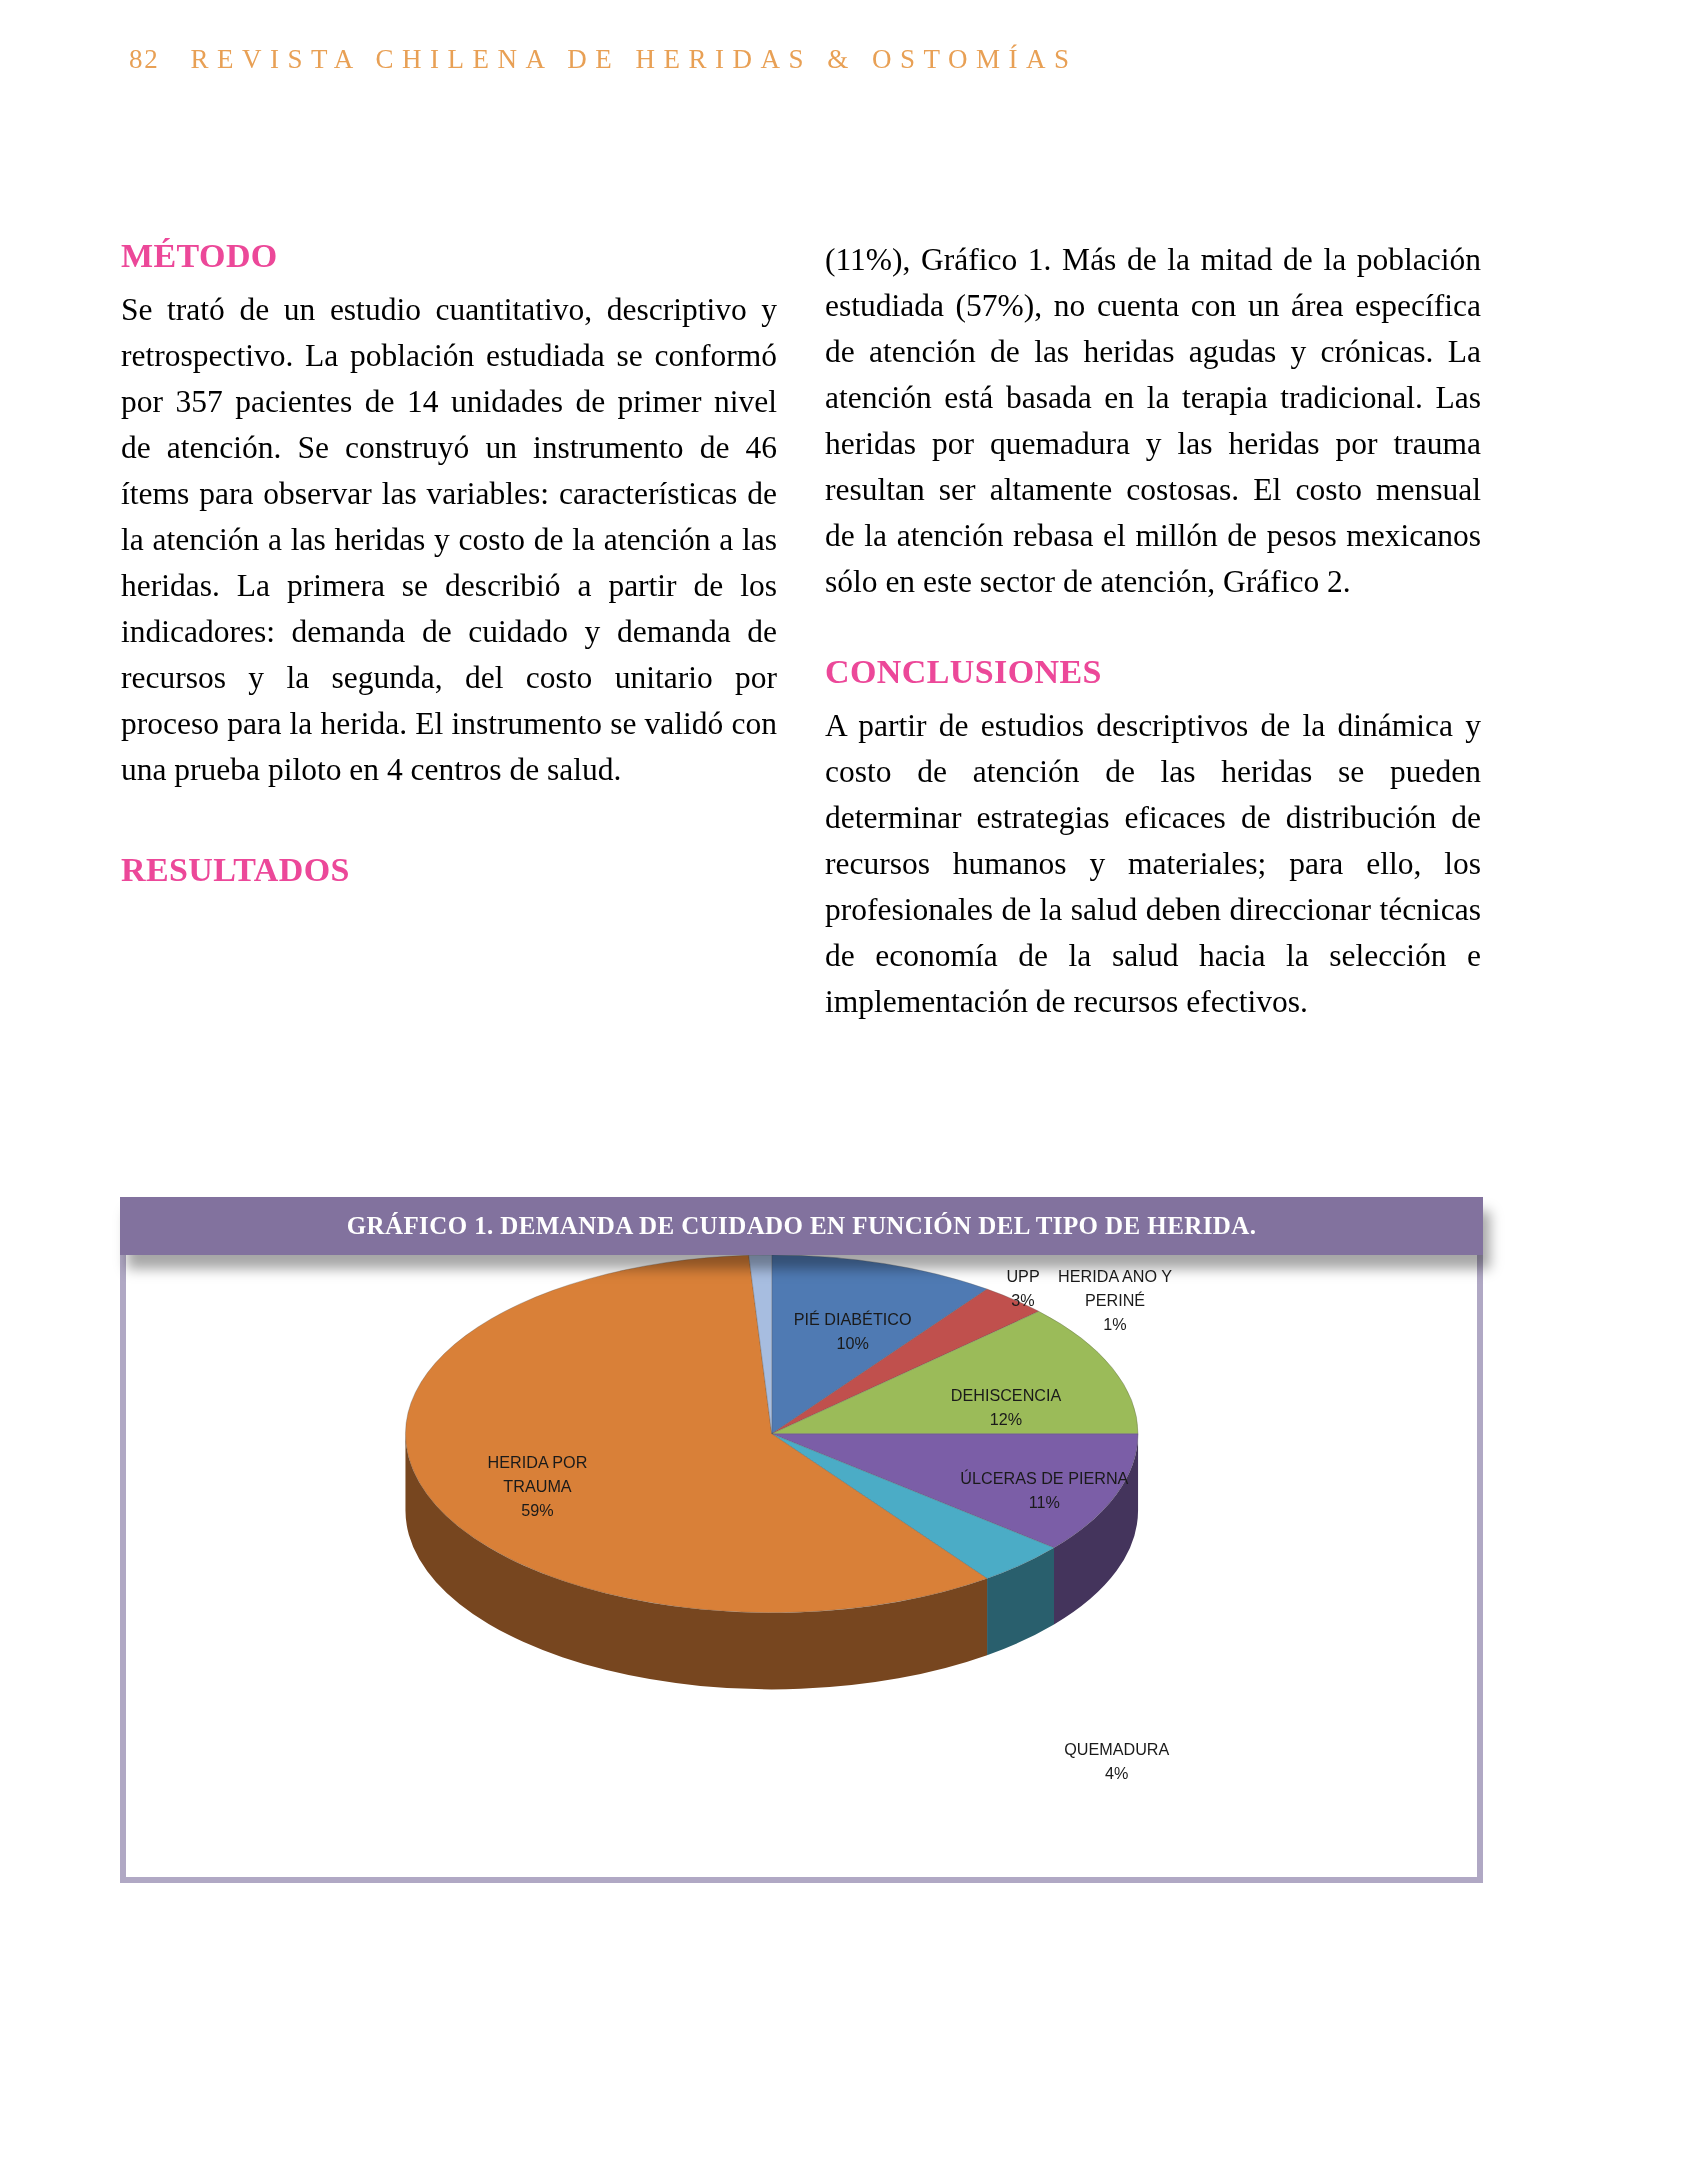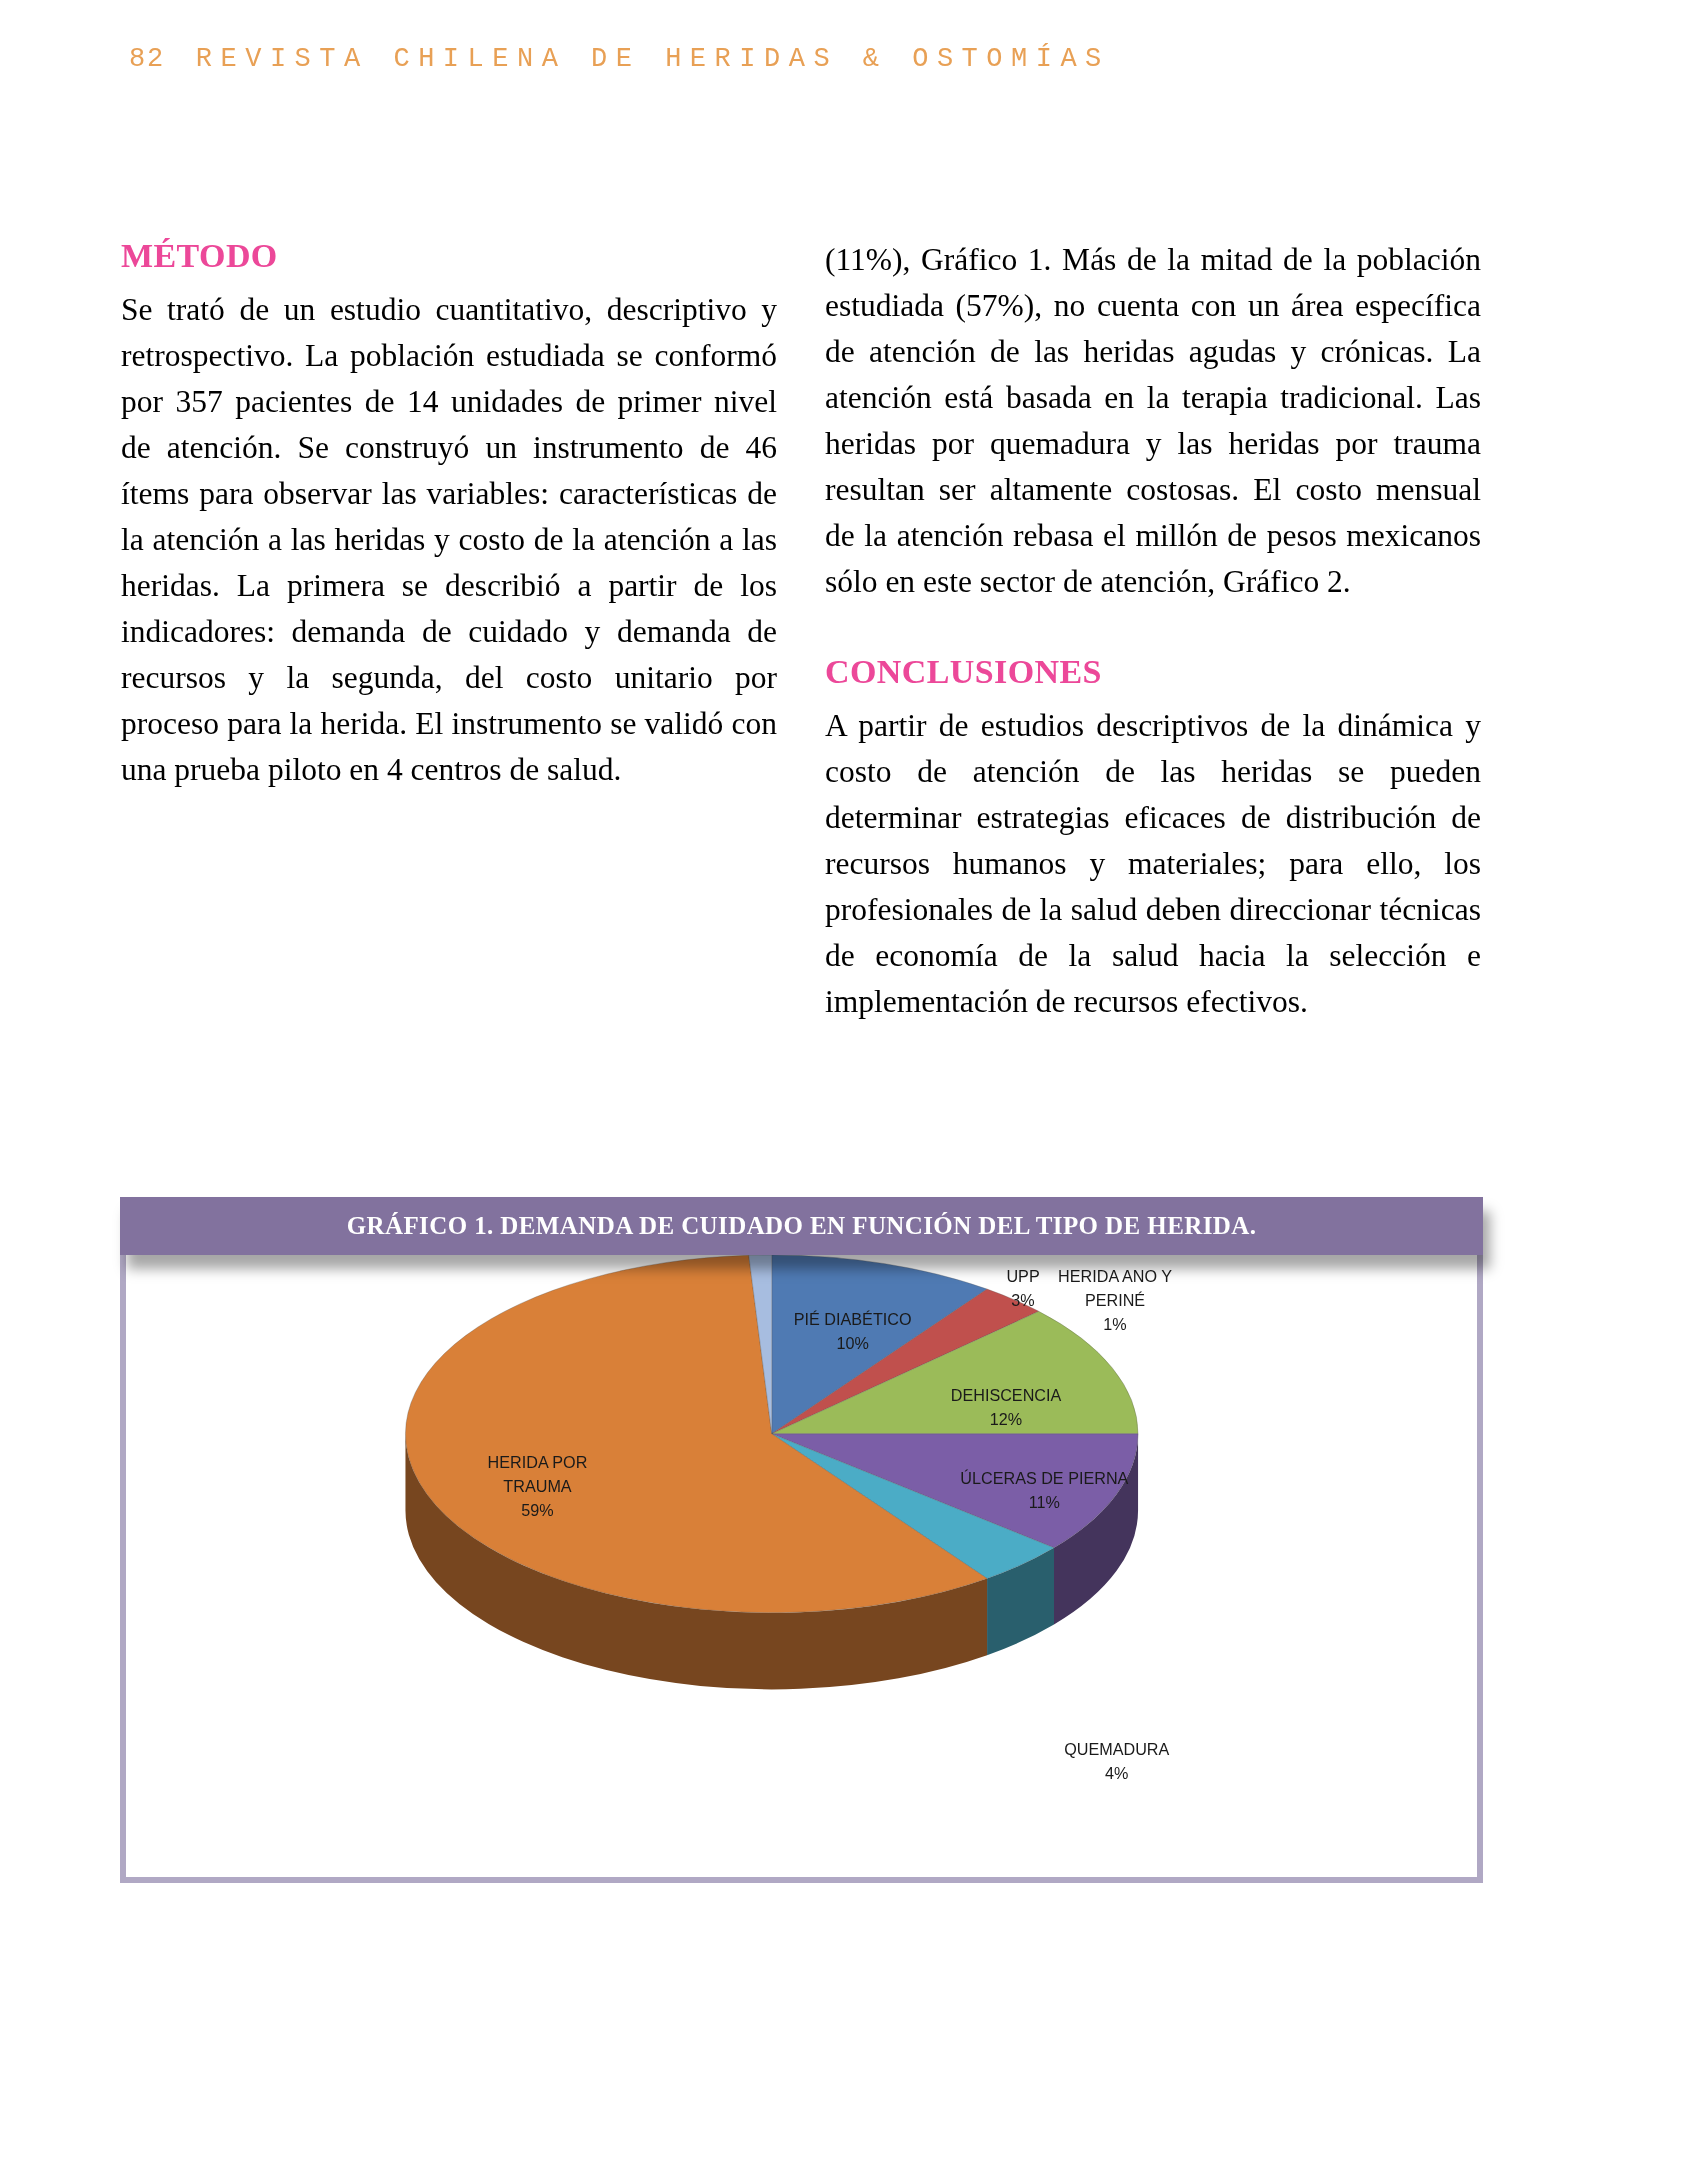--- a/index.html
+++ b/index.html
@@ -1,17 +1,17 @@
 <!DOCTYPE html>
 <html style="font-size:13.6px"><head>
 <meta charset="utf-8">
 <style>
   html, body { margin:0; padding:0; background:#ffffff; }
   body { width:1704px; height:2181px; position:relative; overflow:hidden; font-family:"DejaVu Serif", serif; }
-  .running-head { position:absolute; left:129px; top:44px; font-family:Liberation Mono, monospace; font-size:27px; letter-spacing:8.5px; color:#e8a055; white-space:nowrap; }
+  .running-head { position:absolute; left:129px; top:44px; font-family:Liberation Serif, serif; font-size:27px; letter-spacing:8.5px; color:#e8a055; white-space:nowrap; }
   .running-head .num { letter-spacing:1.7px; margin-right:31px; }
   .col { position:absolute; top:237px; width:656px; }
   .col.left { left:121px; }
   .col.right { left:825px; }
   h2 { font-family:"Liberation Serif", serif; font-weight:bold; color:#ec4899; font-size:34px; margin:0 0 12px 0; letter-spacing:0.4px; }
   p { font-family:"Liberation Serif", serif; font-size:31.5px; line-height:46px; color:#000000; margin:0; text-align:justify; }
   .gap { height:58px; }
   .chart-wrap { position:absolute; left:120px; top:1197px; width:1364px; height:690px; }
   .chart-header { position:absolute; left:0; top:0; width:1363px; height:58px; background:#82729e; box-shadow:6.8px 13.6px 12px rgba(0,0,0,0.35); z-index:2; }
   .chart-title { position:absolute; left:0; right:0; top:15.3px; text-align:center; font-family:"Liberation Serif", serif; font-weight:bold; color:#ffffff; font-size:25px; letter-spacing:0.4px; }
@@ -23,20 +23,21 @@
 <body>
 
 <div class="running-head">
   <span class="num">82</span><span>REVISTA CHILENA DE HERIDAS &amp; OSTOMÍAS</span>
 </div>
 
 <div class="col left">
   <h2>MÉTODO</h2>
   <p>Se trató de un estudio cuantitativo, descriptivo y retrospectivo. La población estudiada se conformó por 357 pacientes de 14 unidades de primer nivel de atención. Se construyó un instrumento de 46 ítems para observar las variables: características de la atención a las heridas y costo de la atención a las heridas. La primera se describió a partir de los indicadores: demanda de cuidado y demanda de recursos y la segunda, del costo unitario por proceso para la herida. El instrumento se validó con una prueba piloto en 4 centros de salud.</p>
   <div class="gap"></div>
+  <h2>RESULTADOS</h2>
 </div>
 
 <div class="col right">
   <p>(11%), Gráfico 1. Más de la mitad de la población estudiada (57%), no cuenta con un área específica de atención de las heridas agudas y crónicas. La atención está basada en la terapia tradicional. Las heridas por quemadura y las heridas por trauma resultan ser altamente costosas. El costo mensual de la atención rebasa el millón de pesos mexicanos sólo en este sector de atención, Gráfico 2.</p>
   <div class="gap" style="height:48px"></div>
   <h2>CONCLUSIONES</h2>
   <p>A partir de estudios descriptivos de la dinámica y costo de atención de las heridas se pueden determinar estrategias eficaces de distribución de recursos humanos y materiales; para ello, los profesionales de la salud deben direccionar técnicas de economía de la salud hacia la selección e implementación de recursos efectivos.</p>
 </div>
 
 <div class="chart-wrap">

